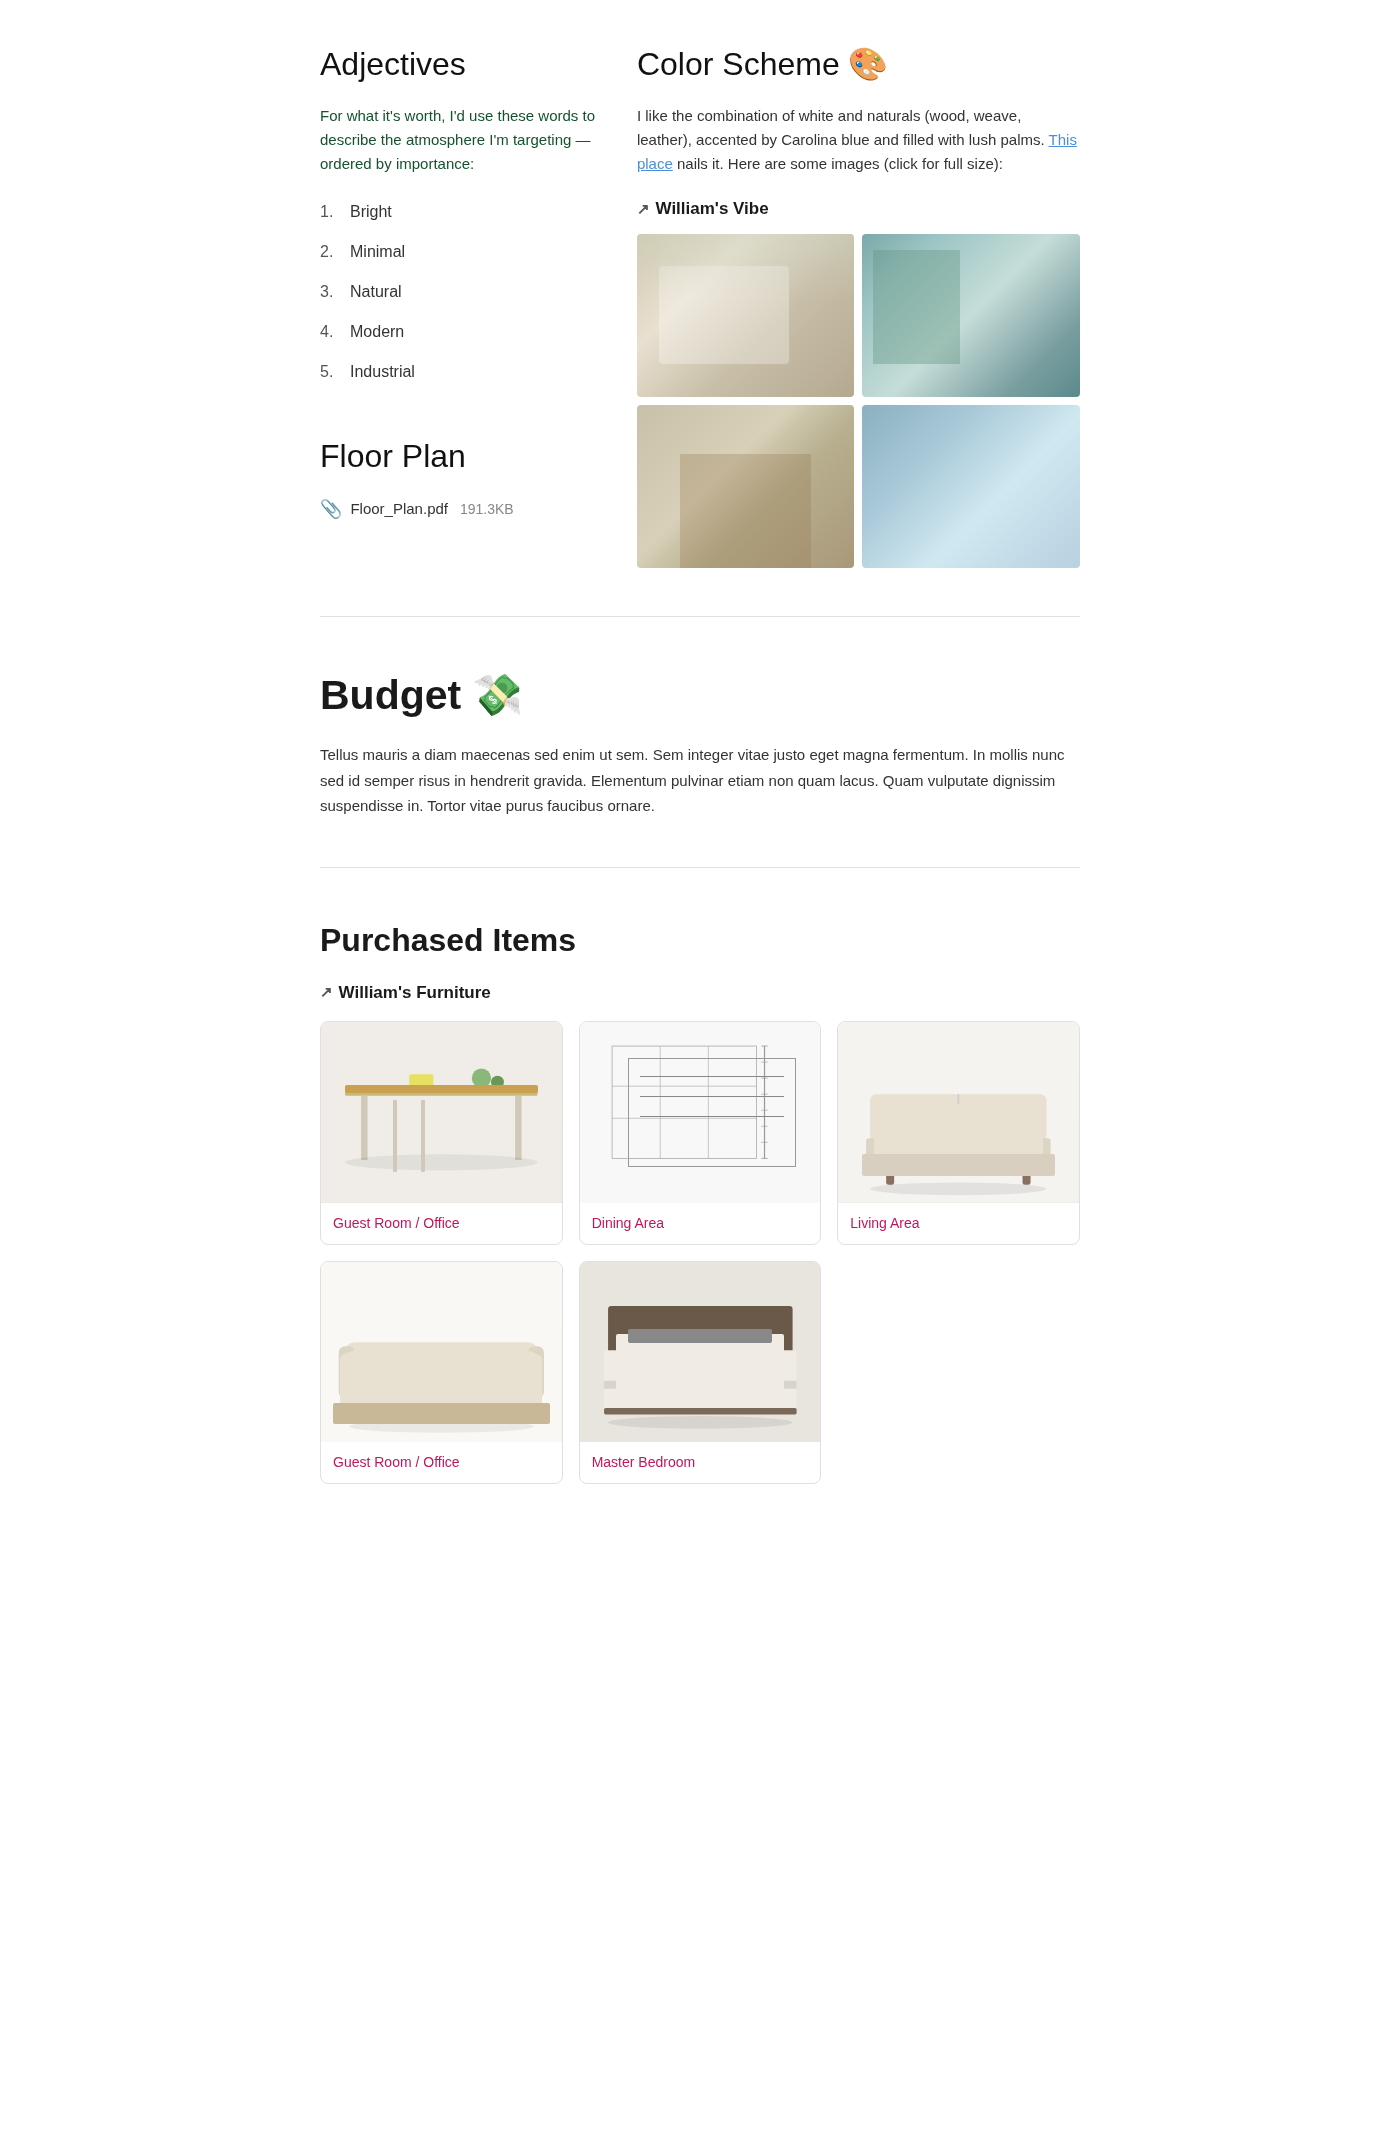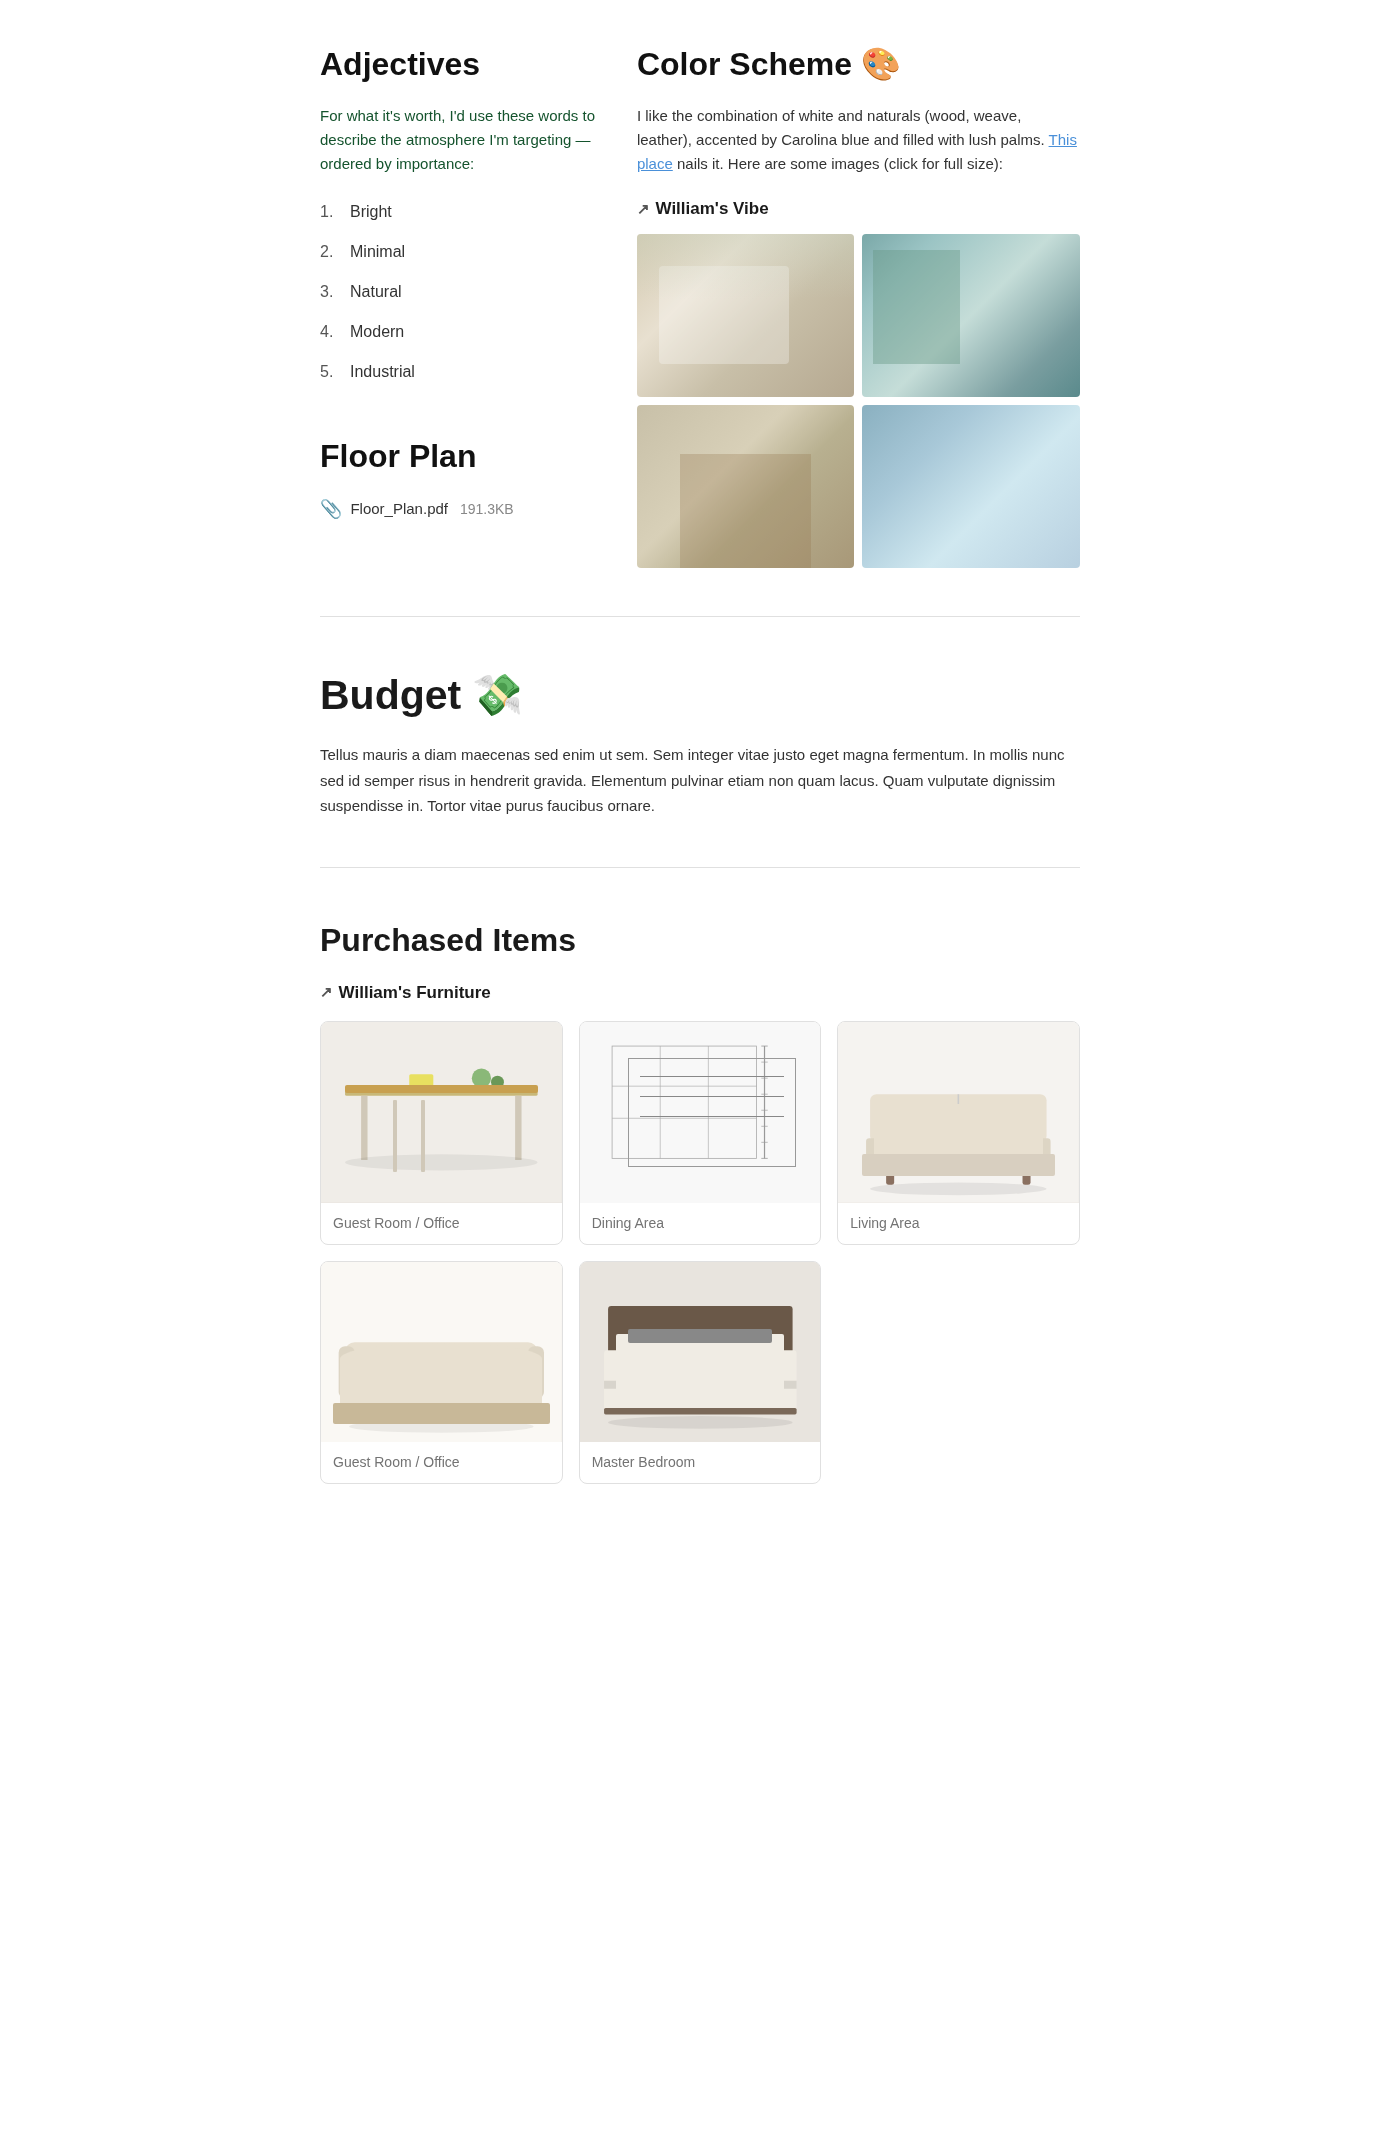--- a/index.html
+++ b/index.html
@@ -20,21 +20,21 @@
     
     .top-section {
       display: grid;
       grid-template-columns: 1fr 1.6fr;
       gap: 40px;
       margin-bottom: 40px;
     }
 
     .section-title {
       font-size: 32px;
-      font-weight: 700;
+      font-weight: 400;
       margin-bottom: 16px;
       color: #111;
     }
 
     .adjectives-desc {
       font-size: 15px;
       color: #14532d;
       margin-bottom: 16px;
       line-height: 1.6;
     }
@@ -236,21 +236,21 @@
       width: 100%;
       aspect-ratio: 4/3;
       background: #f5f5f5;
       position: relative;
       overflow: hidden;
     }
 
     .furniture-card-label {
       padding: 10px 12px;
       font-size: 14px;
-      color: #737373;
+      color: #be185d;
     }
 
     
     .img-desk {
       background: linear-gradient(to bottom, #f0ede8 0%, #e8e4de 100%);
       position: relative;
     }
     .img-desk::before {
       content: '';
       position: absolute;

